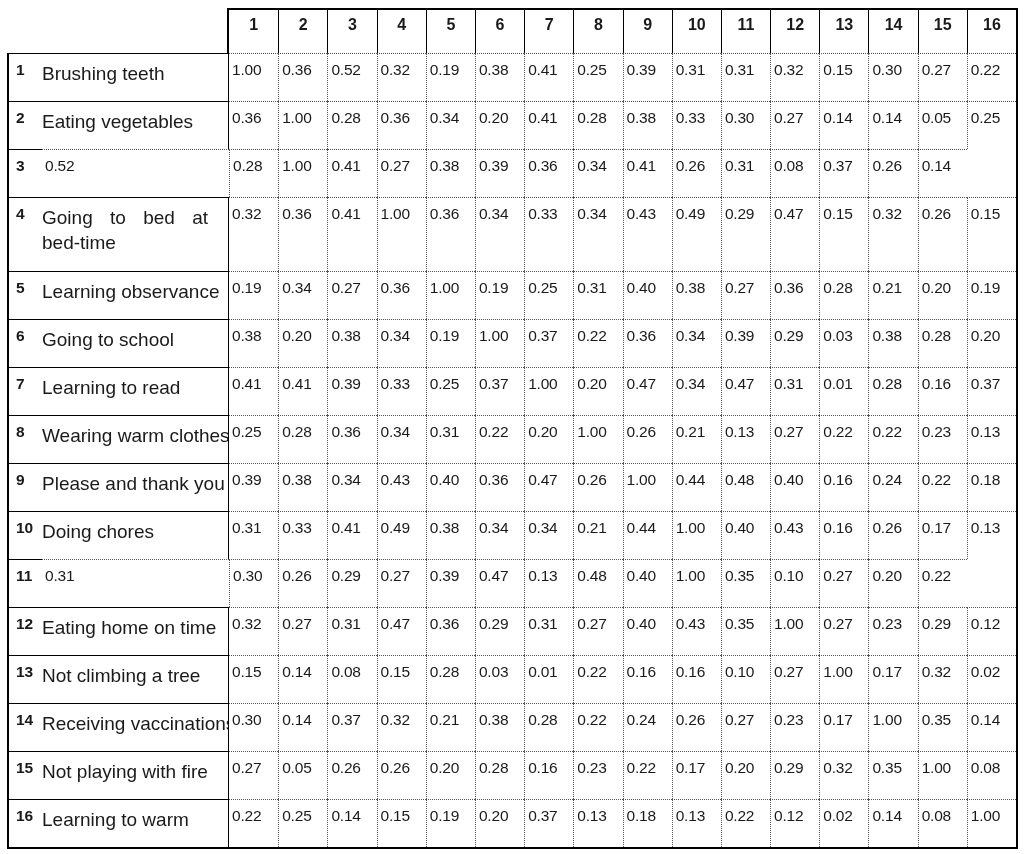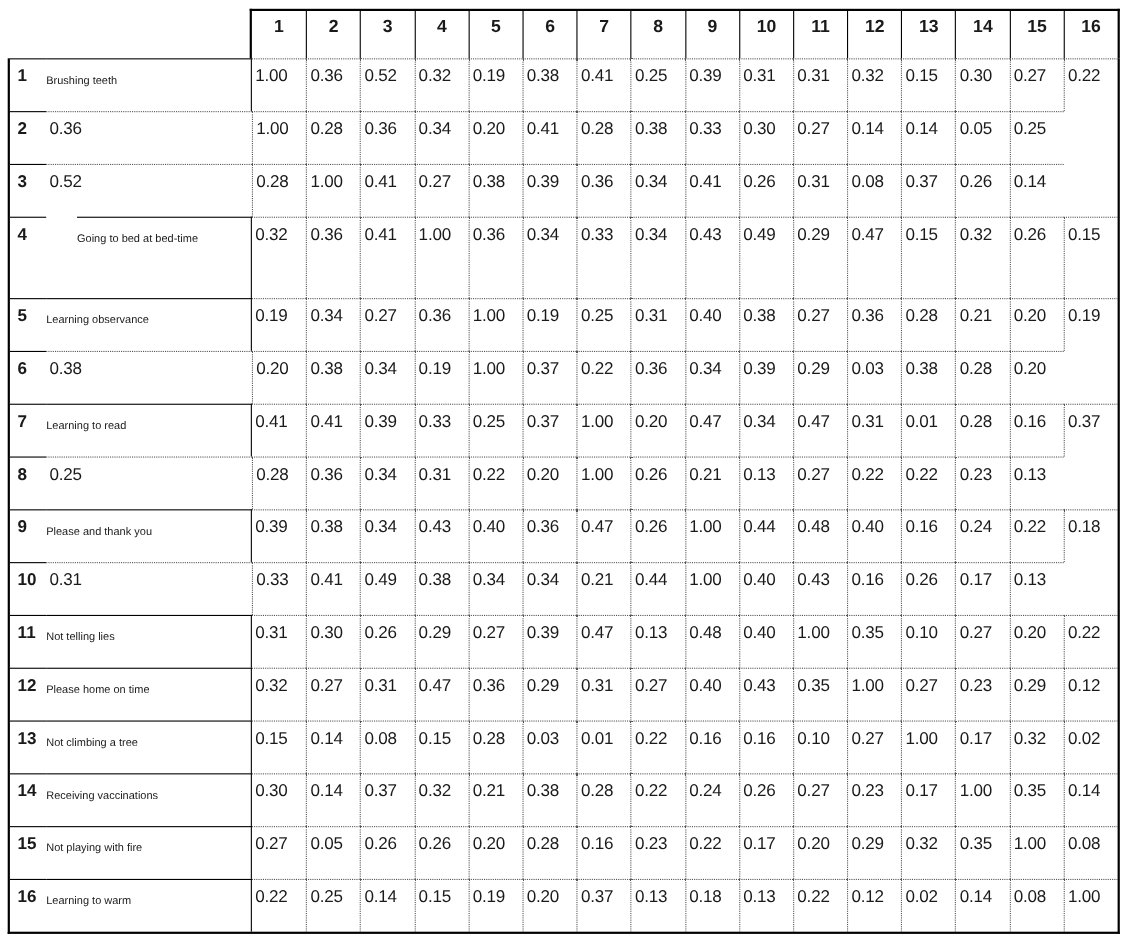--- a/index.html
+++ b/index.html
@@ -49,27 +49,27 @@
   .row.tall{height:74px;}
   .cell{box-sizing:border-box;overflow:hidden;}
   .num{
     border-top:1.5px solid #000;
     font-weight:bold;font-size:15.5px;
     padding:7px 0 0 7px;
   }
   .label{
     border-top:1.5px solid #000;
     border-right:1.5px solid #000;
-    font-size:10px;
+    font-size:19px;
     padding:7px 20px 0 0;
     text-align:justify;
     white-space:nowrap;
     line-height:25px;
   }
-  .row.tall .label{white-space:normal;margin-left:28px;}
+  .row.tall .label{white-space:normal;}
   .val{
     border-top:1px dotted #555;
     border-left:1px dotted #555;
     font-size:15.5px;
     padding:7px 0 0 3px;
     letter-spacing:-0.2px;
   }
   .val.first{border-left:none;}
 </style>
 </head>
@@ -111,20 +111,21 @@
           <div class="cell val">0.31</div>
           <div class="cell val">0.31</div>
           <div class="cell val">0.32</div>
           <div class="cell val">0.15</div>
           <div class="cell val">0.30</div>
           <div class="cell val">0.27</div>
           <div class="cell val">0.22</div>
         </div>
         <div class="row">
           <div class="cell num">2</div>
+          <div class="cell label">Eating vegetables</div>
           <div class="cell val first">0.36</div>
           <div class="cell val">1.00</div>
           <div class="cell val">0.28</div>
           <div class="cell val">0.36</div>
           <div class="cell val">0.34</div>
           <div class="cell val">0.20</div>
           <div class="cell val">0.41</div>
           <div class="cell val">0.28</div>
           <div class="cell val">0.38</div>
           <div class="cell val">0.33</div>
@@ -189,20 +190,21 @@
           <div class="cell val">0.38</div>
           <div class="cell val">0.27</div>
           <div class="cell val">0.36</div>
           <div class="cell val">0.28</div>
           <div class="cell val">0.21</div>
           <div class="cell val">0.20</div>
           <div class="cell val">0.19</div>
         </div>
         <div class="row">
           <div class="cell num">6</div>
+          <div class="cell label">Going to school</div>
           <div class="cell val first">0.38</div>
           <div class="cell val">0.20</div>
           <div class="cell val">0.38</div>
           <div class="cell val">0.34</div>
           <div class="cell val">0.19</div>
           <div class="cell val">1.00</div>
           <div class="cell val">0.37</div>
           <div class="cell val">0.22</div>
           <div class="cell val">0.36</div>
           <div class="cell val">0.34</div>
@@ -228,20 +230,21 @@
           <div class="cell val">0.34</div>
           <div class="cell val">0.47</div>
           <div class="cell val">0.31</div>
           <div class="cell val">0.01</div>
           <div class="cell val">0.28</div>
           <div class="cell val">0.16</div>
           <div class="cell val">0.37</div>
         </div>
         <div class="row">
           <div class="cell num">8</div>
+          <div class="cell label">Wearing warm clothes</div>
           <div class="cell val first">0.25</div>
           <div class="cell val">0.28</div>
           <div class="cell val">0.36</div>
           <div class="cell val">0.34</div>
           <div class="cell val">0.31</div>
           <div class="cell val">0.22</div>
           <div class="cell val">0.20</div>
           <div class="cell val">1.00</div>
           <div class="cell val">0.26</div>
           <div class="cell val">0.21</div>
@@ -267,60 +270,60 @@
           <div class="cell val">0.44</div>
           <div class="cell val">0.48</div>
           <div class="cell val">0.40</div>
           <div class="cell val">0.16</div>
           <div class="cell val">0.24</div>
           <div class="cell val">0.22</div>
           <div class="cell val">0.18</div>
         </div>
         <div class="row">
           <div class="cell num">10</div>
+          <div class="cell label">Doing chores</div>
           <div class="cell val first">0.31</div>
           <div class="cell val">0.33</div>
           <div class="cell val">0.41</div>
           <div class="cell val">0.49</div>
           <div class="cell val">0.38</div>
           <div class="cell val">0.34</div>
           <div class="cell val">0.34</div>
           <div class="cell val">0.21</div>
           <div class="cell val">0.44</div>
           <div class="cell val">1.00</div>
           <div class="cell val">0.40</div>
           <div class="cell val">0.43</div>
           <div class="cell val">0.16</div>
           <div class="cell val">0.26</div>
           <div class="cell val">0.17</div>
           <div class="cell val">0.13</div>
         </div>
         <div class="row">
           <div class="cell num">11</div>
-          <div class="cell label">Not telling lies</div>
           <div class="cell val first">0.31</div>
           <div class="cell val">0.30</div>
           <div class="cell val">0.26</div>
           <div class="cell val">0.29</div>
           <div class="cell val">0.27</div>
           <div class="cell val">0.39</div>
           <div class="cell val">0.47</div>
           <div class="cell val">0.13</div>
           <div class="cell val">0.48</div>
           <div class="cell val">0.40</div>
           <div class="cell val">1.00</div>
           <div class="cell val">0.35</div>
           <div class="cell val">0.10</div>
           <div class="cell val">0.27</div>
           <div class="cell val">0.20</div>
           <div class="cell val">0.22</div>
         </div>
         <div class="row">
           <div class="cell num">12</div>
-          <div class="cell label">Please home on time</div>
+          <div class="cell label">Eating home on time</div>
           <div class="cell val first">0.32</div>
           <div class="cell val">0.27</div>
           <div class="cell val">0.31</div>
           <div class="cell val">0.47</div>
           <div class="cell val">0.36</div>
           <div class="cell val">0.29</div>
           <div class="cell val">0.31</div>
           <div class="cell val">0.27</div>
           <div class="cell val">0.40</div>
           <div class="cell val">0.43</div>

